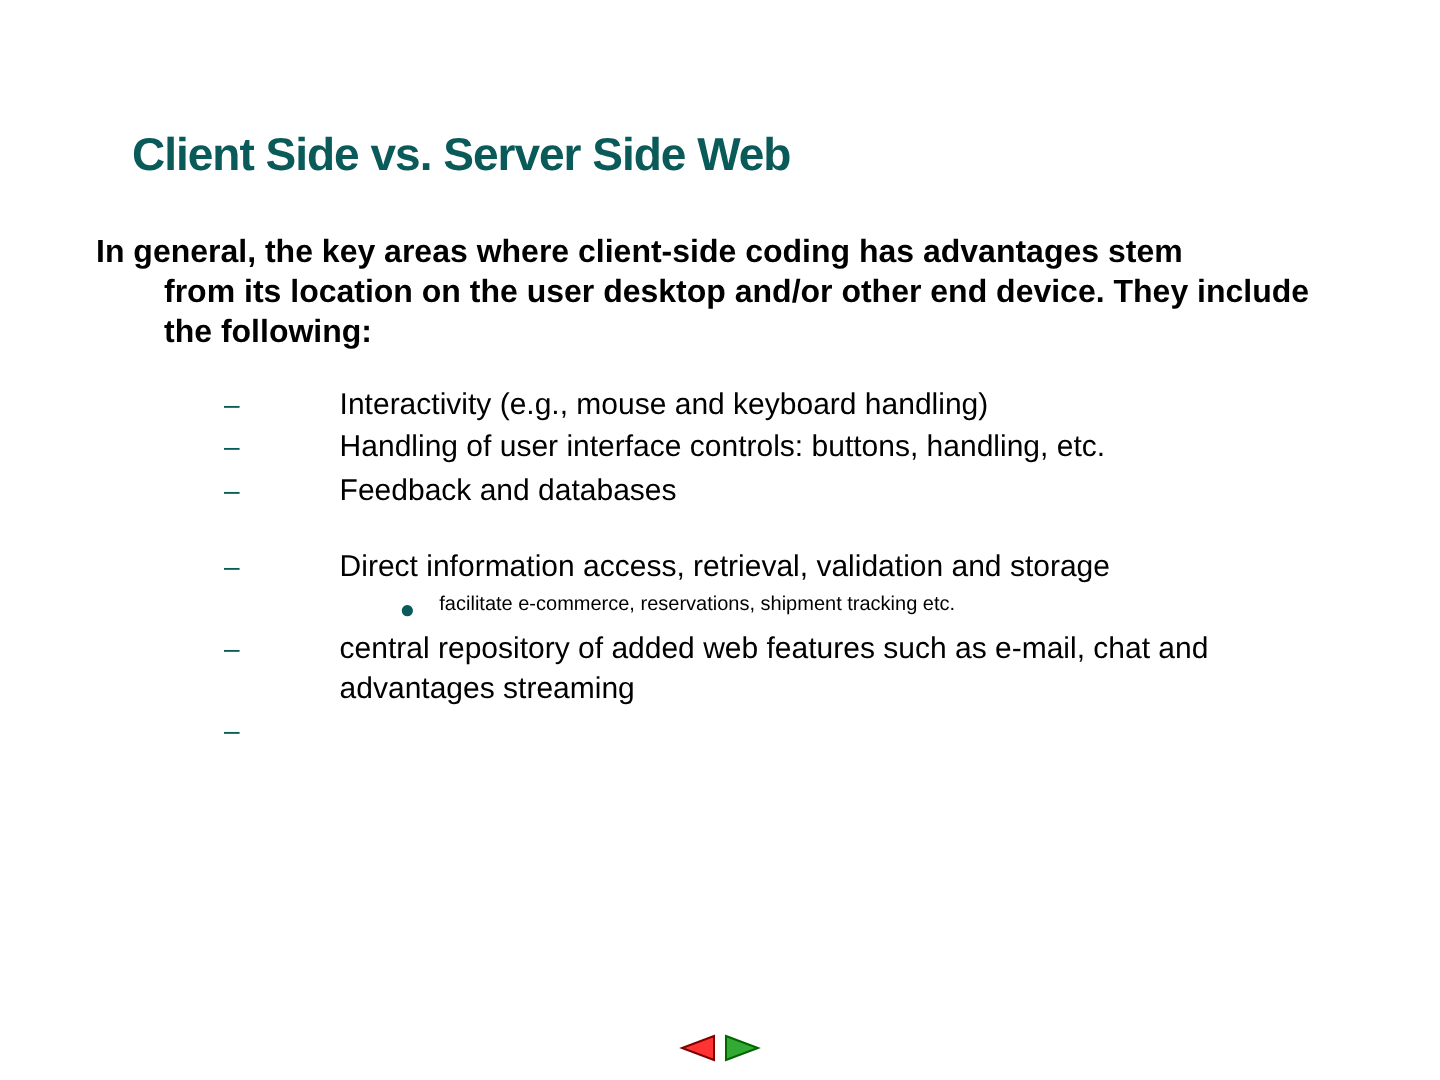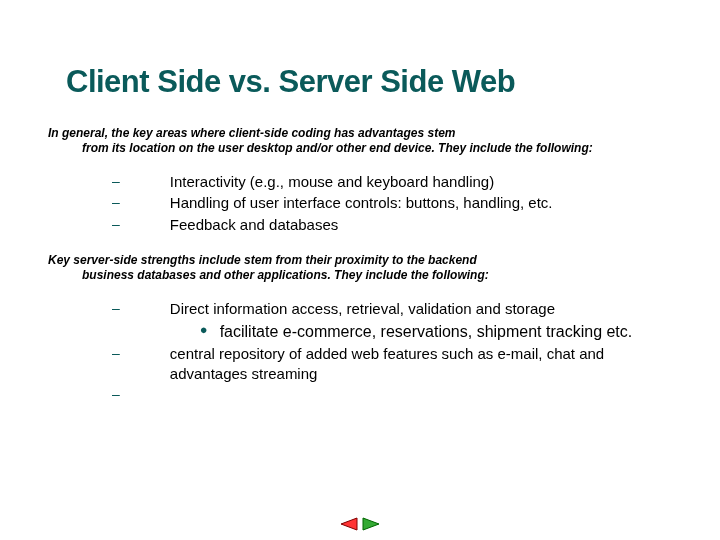--- a/index.html
+++ b/index.html
@@ -9,33 +9,32 @@
     background: #ffffff;
     font-family: Arial, Helvetica, sans-serif;
     position: relative;
     overflow: hidden;
   }
   .slide {
     padding: 64px 48px 20px 48px;
   }
   .title {
     color: #0a5a5a;
-    font-size: 31px;
+    font-size: 23px;
     font-weight: bold;
     margin-left: 18px;
     margin-bottom: 26px;
     letter-spacing: -0.5px;
   }
   .intro {
     color: #000;
-    font-size: 12px;
+    font-size: 16px;
     font-weight: bold;
     line-height: 1.25;
     margin-bottom: 16px;
-    font-style: italic;
   }
   .intro .indent {
     display: block;
     margin-left: 34px;
   }
   .dashlist {
     margin-left: 64px;
     margin-bottom: 18px;
   }
   .dashlist .row {
@@ -66,21 +65,21 @@
     gap: 12px;
     margin-left: 30px;
   }
   .sublist .bullet {
     color: #0a5a5a;
     font-size: 13px;
     line-height: 1.35;
   }
   .sublist .stxt {
     color: #000;
-    font-size: 16px;
+    font-size: 10px;
     line-height: 1.35;
   }
   .nav {
     position: absolute;
     bottom: 8px;
     left: 50%;
     transform: translateX(-50%);
     display: flex;
     gap: 2px;
   }
@@ -106,24 +105,20 @@
     <div class="row">
       <span class="dash">–</span>
       <span class="txt">Handling of user interface controls: buttons, handling, etc.</span>
     </div>
     <div class="row">
       <span class="dash">–</span>
       <span class="txt">Feedback and databases</span>
     </div>
   </div>
 
-  <p class="intro">
-    <span>Key server-side strengths include stem from their proximity to the backend</span>
-    <span class="indent">business databases and other applications. They include the following:</span>
-  </p>
 
   <div class="dashlist">
     <div class="row">
       <span class="dash">–</span>
       <div class="txt">
         <span>Direct information access, retrieval, validation and storage</span>
         <div class="sublist">
           <div class="srow">
             <span class="bullet">●</span>
             <span class="stxt">facilitate e-commerce, reservations, shipment tracking etc.</span>

